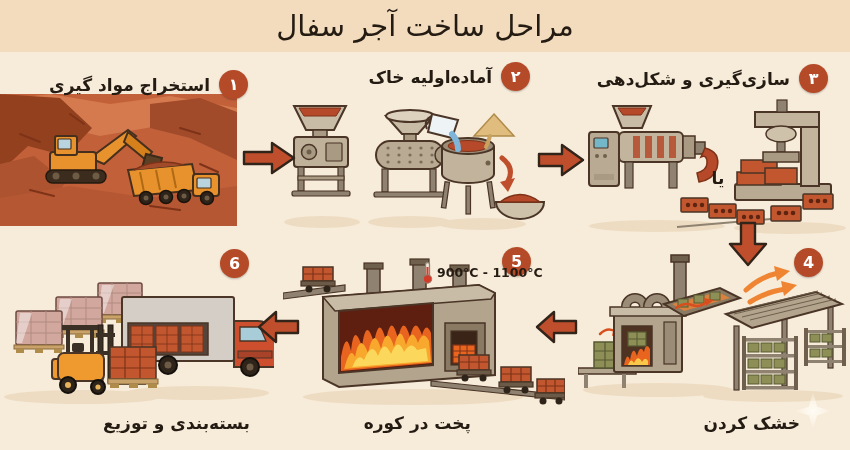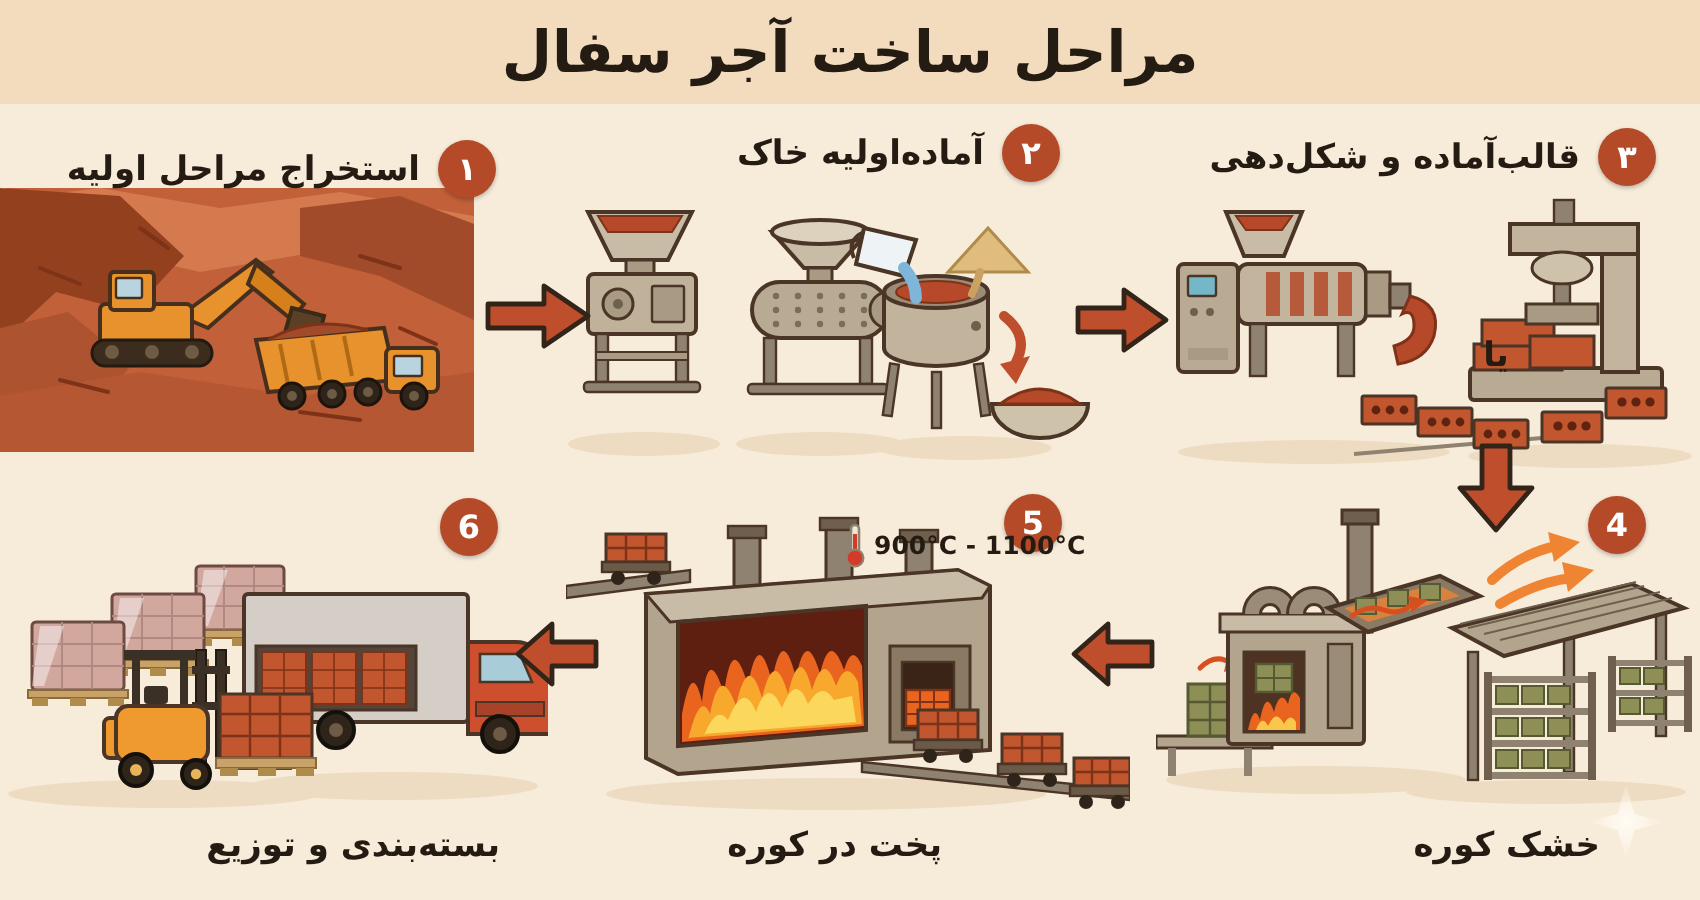--- a/index.html
+++ b/index.html
@@ -1,20 +1,20 @@
 <!DOCTYPE html>
 <html><head>
 <meta charset="utf-8">
 <style>
 *{margin:0;padding:0;box-sizing:border-box}
 html,body{width:850px;height:450px}
 body{font-family:"DejaVu Sans",sans-serif;background:#f7ebda;overflow:hidden}
 .canvas{position:relative;width:850px;height:450px;background:#f7ebda;overflow:hidden}
 .title-band{position:absolute;top:0;left:0;width:850px;height:52px;background:#f3dcbe;display:flex;align-items:center;justify-content:center;z-index:3}
-.title{font-size:29px;font-weight:bold;color:#241b12;direction:rtl}
+.title{font-size:29px;font-weight:normal;color:#241b12;direction:rtl}
 .stage-label{position:absolute;display:flex;align-items:center;gap:9px;direction:rtl;z-index:6}
 .badge{width:29px;height:29px;border-radius:50%;background:#b54a28;color:#fff;font-weight:bold;font-size:16px;display:flex;align-items:center;justify-content:center;box-shadow:0 1px 2px rgba(0,0,0,.25);flex:0 0 auto}
 .label-text{font-size:17px;font-weight:bold;color:#241b12;white-space:nowrap}
 .bottom-label{position:absolute;font-size:17px;font-weight:bold;color:#241b12;text-align:right;direction:rtl;z-index:6}
 .badge-floating{position:absolute;z-index:7}
 .ill{position:absolute;z-index:1}
 .arrow{position:absolute;z-index:5}
 .temp-row{position:absolute;display:flex;align-items:center;gap:4px;z-index:7}
 .temp-text{font-size:12.5px;font-weight:bold;color:#241b12}
 .or-label{position:absolute;font-size:17px;font-weight:bold;color:#241b12;z-index:6;width:40px;text-align:center}
@@ -27,49 +27,49 @@
 <body>
 
 <div class="canvas">
 
   <div class="title-band">
     <div class="title">مراحل ساخت آجر سفال</div>
   </div>
 
   <div class="stage-label" style="left:52px;top:70px;width:196px">
     <div class="badge">۱</div>
-    <div class="label-text">استخراج مراحل اولیه</div>
+    <div class="label-text">استخراج مواد گیری</div>
   </div>
   <div class="stage-label" style="left:352px;top:62px;width:178px">
     <div class="badge">۲</div>
     <div class="label-text">آماده‌اولیه خاک</div>
   </div>
   <div class="stage-label" style="left:642px;top:64px;width:186px">
     <div class="badge">۳</div>
-    <div class="label-text">قالب‌آماده و شکل‌دهی</div>
+    <div class="label-text">سازی‌گیری و شکل‌دهی</div>
   </div>
 
   <div class="badge badge-floating" style="left:794px;top:248px">4</div>
   <div class="badge badge-floating" style="left:502px;top:247px">5</div>
   <div class="badge badge-floating" style="left:220px;top:249px">6</div>
 
-  <div class="bottom-label" style="left:630px;top:413px;width:170px">خشک کوره</div>
+  <div class="bottom-label" style="left:630px;top:413px;width:170px">خشک کردن</div>
   <div class="bottom-label" style="left:301px;top:413px;width:170px">پخت در کوره</div>
   <div class="bottom-label" style="left:60px;top:413px;width:190px">بسته‌بندی و توزیع</div>
 
   <div class="temp-row" style="left:422px;top:261px">
     <svg width="11" height="23" viewBox="0 0 11 23">
       <rect x="3.5" y="1.5" width="4" height="14" rx="2" fill="#f0e6da" stroke="#8f8270" stroke-width="1.3"></rect>
       <rect x="4.5" y="6" width="2" height="10" fill="#d23b2a"></rect>
       <circle cx="5.5" cy="18" r="4.2" fill="#d23b2a" stroke="#8f8270" stroke-width="1.1"></circle>
     </svg>
     <span class="temp-text">900°C - 1100°C</span>
   </div>
 
-  <div class="or-label" style="left:728px;top:168px">یا</div>
+  <div class="or-label" style="left:698px;top:168px">یا</div>
 
   <svg class="arrow" style="left:240px;top:138px" width="58" height="40" viewBox="0 0 58 40">
     <polygon points="4,14 32,14 32,5 54,20 32,35 32,26 4,26" fill="#bf4f2c" stroke="#33241a" stroke-width="2.4" stroke-linejoin="round"></polygon>
   </svg>
   <svg class="arrow" style="left:536px;top:140px" width="50" height="40" viewBox="0 0 50 40">
     <polygon points="3,14 26,14 26,5 47,20 26,35 26,26 3,26" fill="#bf4f2c" stroke="#33241a" stroke-width="2.4" stroke-linejoin="round"></polygon>
   </svg>
   <svg class="arrow" style="left:726px;top:220px" width="44" height="48" viewBox="0 0 44 48">
     <polygon points="15,3 29,3 29,24 40,24 22,45 4,24 15,24" fill="#bf4f2c" stroke="#33241a" stroke-width="2.4" stroke-linejoin="round"></polygon>
   </svg>

